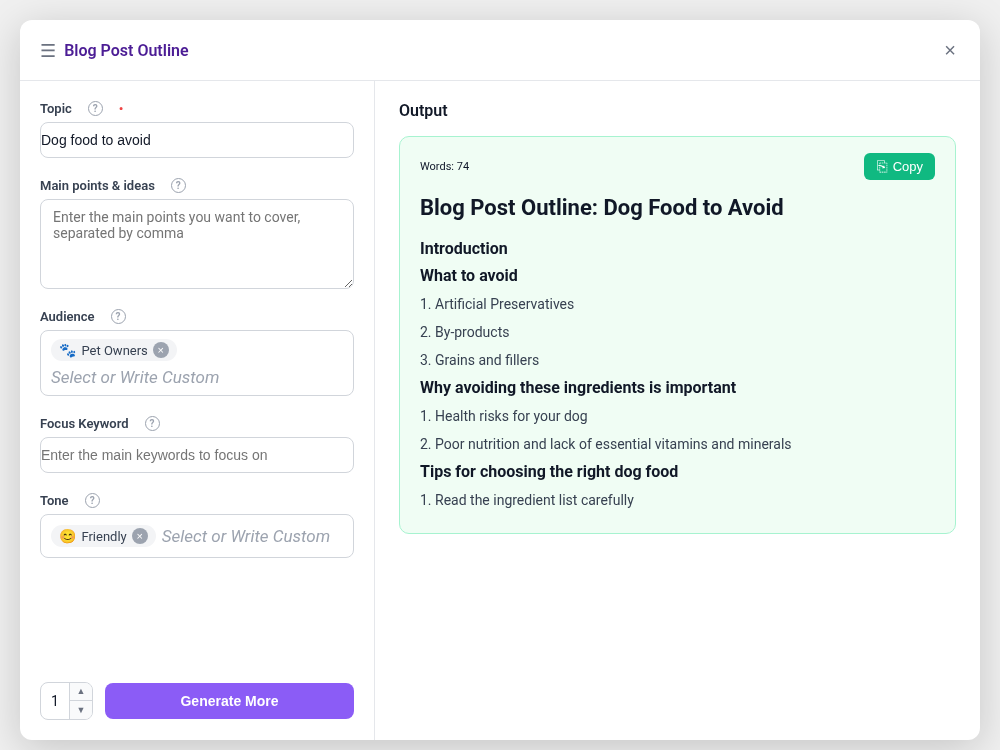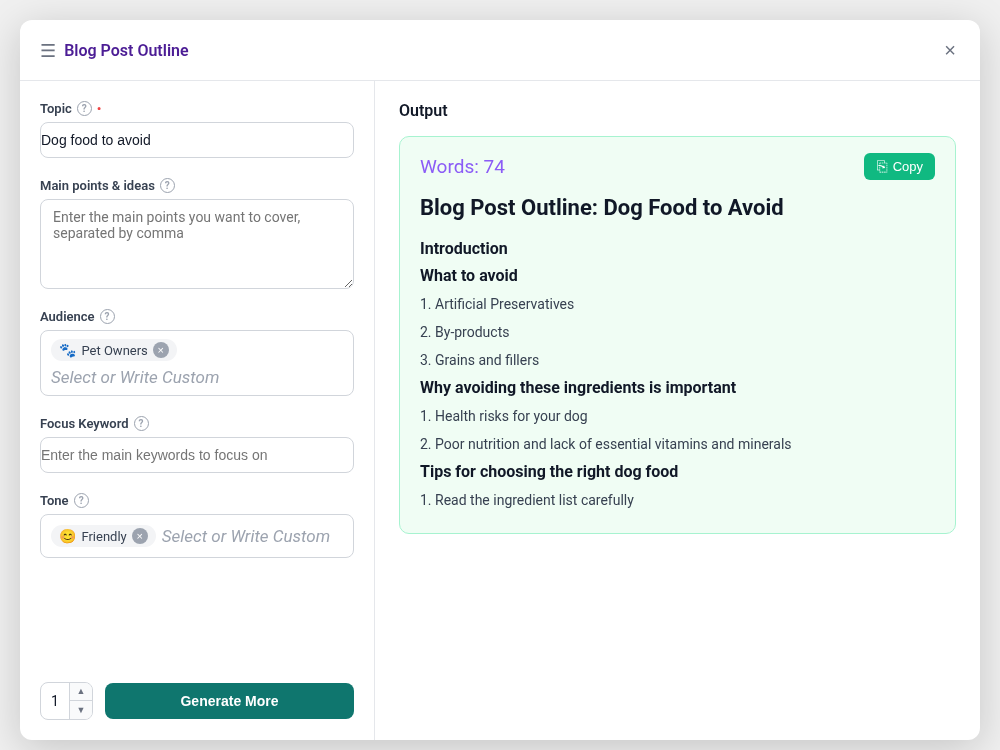--- a/index.html
+++ b/index.html
@@ -66,21 +66,21 @@
       gap: 20px;
       overflow-y: auto;
     }
     .field-label {
       font-size: 13px;
       font-weight: 600;
       color: #374151;
       margin-bottom: 6px;
       display: flex;
       align-items: flex-start;
-      gap: 5px;
+      gap: 16px;
     }
     .field-label .required {
       color: #ef4444;
     }
     .help-icon {
       display: inline-flex;
       align-items: center;
       justify-content: center;
       width: 15px;
       height: 15px;
@@ -198,21 +198,21 @@
       display: flex;
       align-items: center;
       justify-content: center;
       line-height: 1;
     }
     .spin-btn:first-child {
       border-bottom: 1px solid #d1d5db;
     }
     .generate-btn {
       flex: 1;
-      background: #0f766e;
+      background: #8b5cf6;
       color: #fff;
       border: none;
       border-radius: 8px;
       padding: 10px 16px;
       font-size: 14px;
       font-weight: 600;
       cursor: pointer;
       transition: background 0.2s;
     }
     
@@ -233,22 +233,22 @@
       background: #f0fdf4;
       padding: 16px 20px;
     }
     .output-meta {
       display: flex;
       justify-content: space-between;
       align-items: center;
       margin-bottom: 14px;
     }
     .word-count {
-      font-size: 19px;
-      color: #8b5cf6;
+      font-size: 11px;
+      color: #0f172a;
     }
     .copy-btn {
       display: flex;
       align-items: center;
       gap: 5px;
       background: #10b981;
       color: #fff;
       border: none;
       border-radius: 6px;
       padding: 5px 12px;

